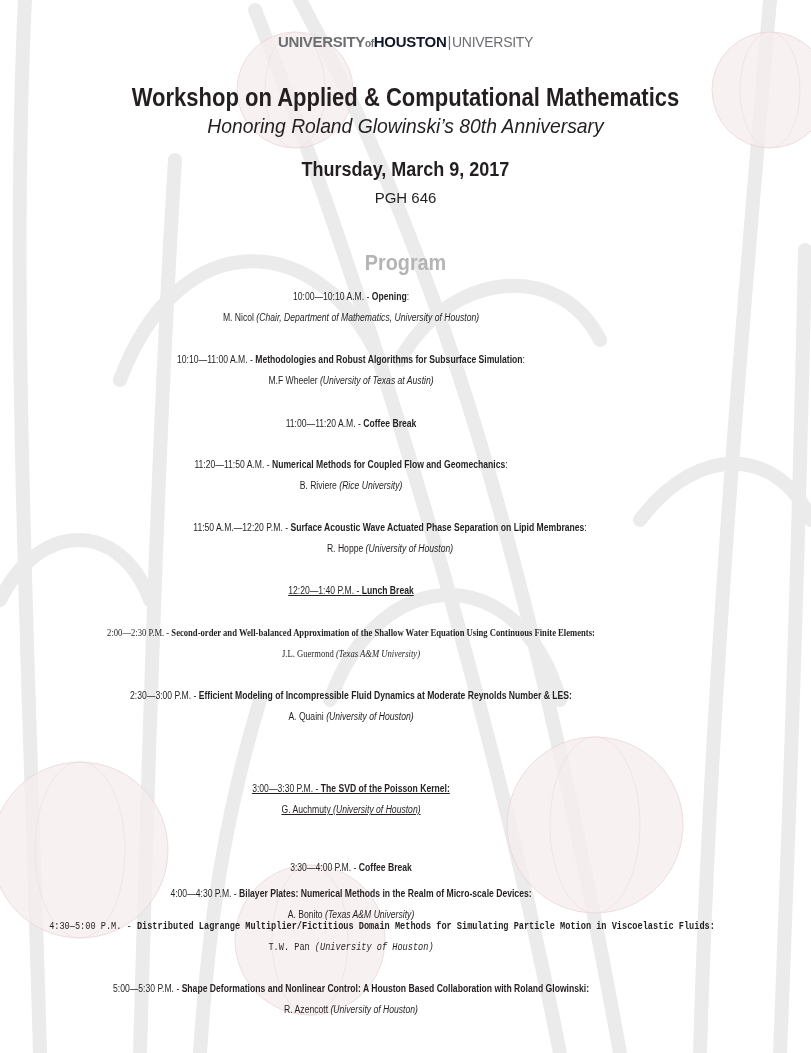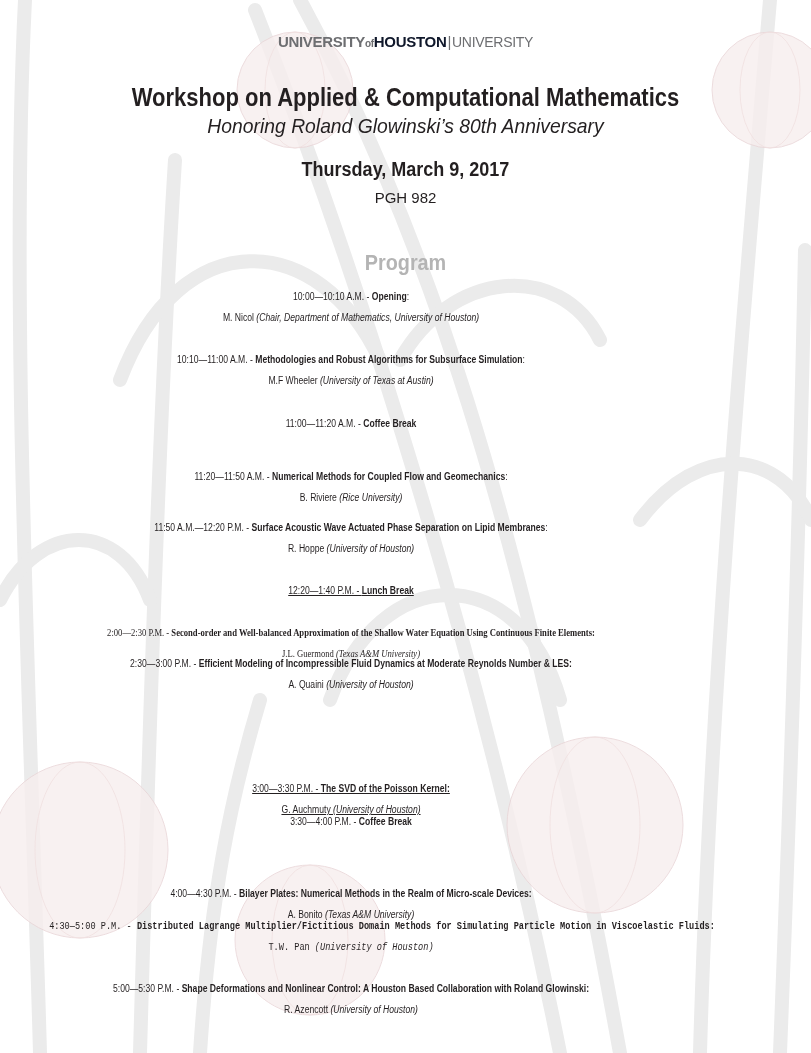--- a/index.html
+++ b/index.html
@@ -58,59 +58,59 @@
   </g>
 </svg>
 
 <div class="content">
   <div class="logo">
     <span>UNIVERSITY</span><span class="of">of</span><span class="red">HOUSTON</span><span class="bar">|</span><span class="dept">UNIVERSITY</span>
   </div>
   <div class="title">Workshop on Applied &amp; Computational Mathematics</div>
   <div class="subtitle">Honoring Roland Glowinski’s 80th Anniversary</div>
   <div class="date">Thursday, March 9, 2017</div>
-  <div class="room">PGH 982</div>
+  <div class="room">PGH 646</div>
   <div class="program-head">Program</div>
 
   <div id="entries">
       <div class="entry" style="top: 286px;">
         <span class="line sp"><span class="time">10:00—10:10 A.M. - </span><span class="t">Opening</span><span>:</span></span>
         <span class="line sp"><span>M. Nicol </span><span class="aff">(Chair, Department of Mathematics, University of Houston)</span></span>
       </div>
       <div class="entry" style="top: 349px;">
         <span class="line sp"><span class="time">10:10—11:00 A.M. - </span><span class="t">Methodologies and Robust Algorithms for Subsurface Simulation</span><span>:</span></span>
         <span class="line sp"><span>M.F Wheeler </span><span class="aff">(University of Texas at Austin)</span></span>
       </div>
       <div class="entry" style="top: 413px;">
         <span class="line sp"><span class="time">11:00—11:20 A.M. - </span><span class="t">Coffee Break</span><span></span></span>
       </div>
-      <div class="entry" style="top: 466px;">
+      <div class="entry" style="top: 454px;">
         <span class="line sp"><span class="time">11:20—11:50 A.M. - </span><span class="t">Numerical Methods for Coupled Flow and Geomechanics</span><span>:</span></span>
         <span class="line sp"><span>B. Riviere </span><span class="aff">(Rice University)</span></span>
       </div>
-      <div class="entry" style="top: 517px;">
+      <div class="entry" style="top: 517px; margin-left: 39px;">
         <span class="line sp"><span class="time">11:50 A.M.—12:20 P.M. - </span><span class="t">Surface Acoustic Wave Actuated Phase Separation on Lipid Membranes</span><span>:</span></span>
         <span class="line sp"><span>R. Hoppe </span><span class="aff">(University of Houston)</span></span>
       </div>
       <div class="entry" style="top: 580px; text-decoration: underline;">
         <span class="line sp"><span class="time">12:20—1:40 P.M. - </span><span class="t">Lunch Break</span><span></span></span>
       </div>
       <div class="entry" style="top: 622px; font-family: Liberation Serif, serif;">
         <span class="line sp"><span class="time">2:00—2:30 P.M. - </span><span class="t">Second-order and Well-balanced Approximation of the Shallow Water Equation Using Continuous Finite Elements:</span><span></span></span>
         <span class="line sp"><span>J.L. Guermond </span><span class="aff">(Texas A&amp;M University)</span></span>
       </div>
-      <div class="entry" style="top: 653px;">
+      <div class="entry" style="top: 685px;">
         <span class="line sp"><span class="time">2:30—3:00 P.M. - </span><span class="t">Efficient Modeling of Incompressible Fluid Dynamics at Moderate Reynolds Number &amp; LES:</span><span></span></span>
         <span class="line sp"><span>A. Quaini </span><span class="aff">(University of Houston)</span></span>
       </div>
       <div class="entry" style="top: 778px; text-decoration: underline;">
         <span class="line sp"><span class="time">3:00—3:30 P.M. - </span><span class="t">The SVD of the Poisson Kernel:</span><span></span></span>
         <span class="line sp"><span>G. Auchmuty </span><span class="aff">(University of Houston)</span></span>
       </div>
-      <div class="entry" style="top: 811px;">
+      <div class="entry" style="top: 857px;">
         <span class="line sp"><span class="time">3:30—4:00 P.M. - </span><span class="t">Coffee Break</span><span></span></span>
       </div>
       <div class="entry" style="top: 883px;">
         <span class="line sp"><span class="time">4:00—4:30 P.M. - </span><span class="t">Bilayer Plates: Numerical Methods in the Realm of Micro-scale Devices:</span><span></span></span>
         <span class="line sp"><span>A. Bonito </span><span class="aff">(Texas A&amp;M University)</span></span>
       </div>
       <div class="entry" style="top: 916px; font-family: Liberation Mono, monospace;">
         <span class="line sp"><span class="time">4:30—5:00 P.M. - </span><span class="t">Distributed Lagrange Multiplier/Fictitious Domain Methods for Simulating Particle Motion in Viscoelastic Fluids:</span><span></span></span>
         <span class="line sp"><span>T.W. Pan </span><span class="aff">(University of Houston)</span></span>
       </div>

